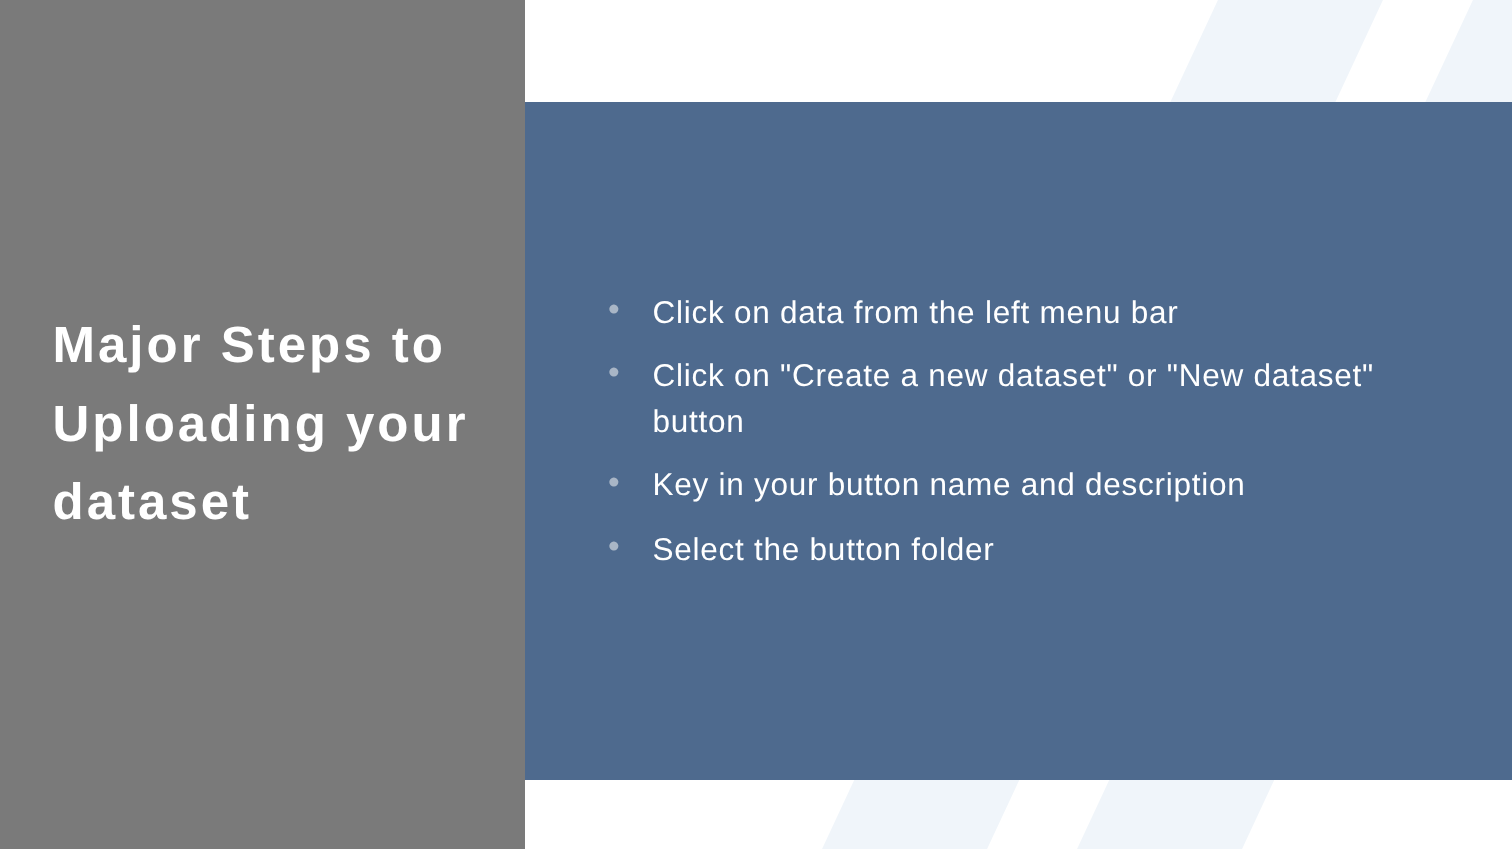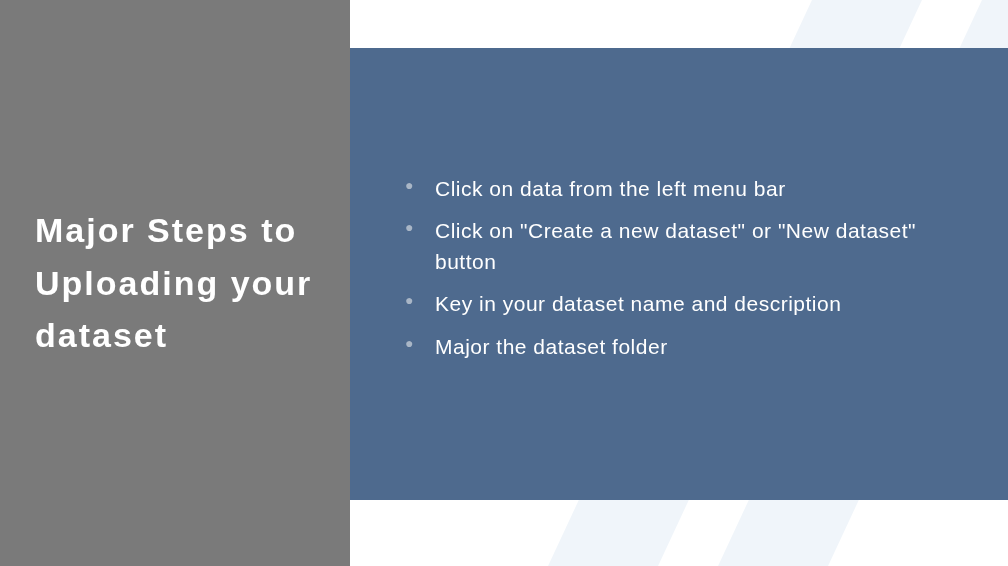--- a/index.html
+++ b/index.html
@@ -67,21 +67,21 @@
       color: #ffffff;
       font-size: 34px;
       font-weight: bold;
       letter-spacing: 2px;
       line-height: 1.55;
     }
     
     .right-panel {
       position: absolute;
       left: 350px;
-      top: 48px;
+      top: 68px;
       width: 658px;
       height: 452px;
       background: #4e6a8e;
       z-index: 2;
       display: flex;
       align-items: center;
       padding: 0 45px 0 55px;
     }
     
     .bullet-list {
@@ -119,18 +119,18 @@
   </div>
 
   <div class="left-panel">
     <h1 class="title">Major Steps to Uploading your dataset</h1>
   </div>
 
   <div class="right-panel">
     <ul class="bullet-list">
       <li class="bullet-item">Click on data from the left menu bar</li>
       <li class="bullet-item">Click on "Create a new dataset" or "New dataset" button</li>
-      <li class="bullet-item">Key in your dataset name and description</li>
-      <li class="bullet-item">Major the dataset folder</li>
+      <li class="bullet-item">Key in your button name and description</li>
+      <li class="bullet-item">Select the button folder</li>
     </ul>
   </div>
 
 </div>
 
 </body></html>

